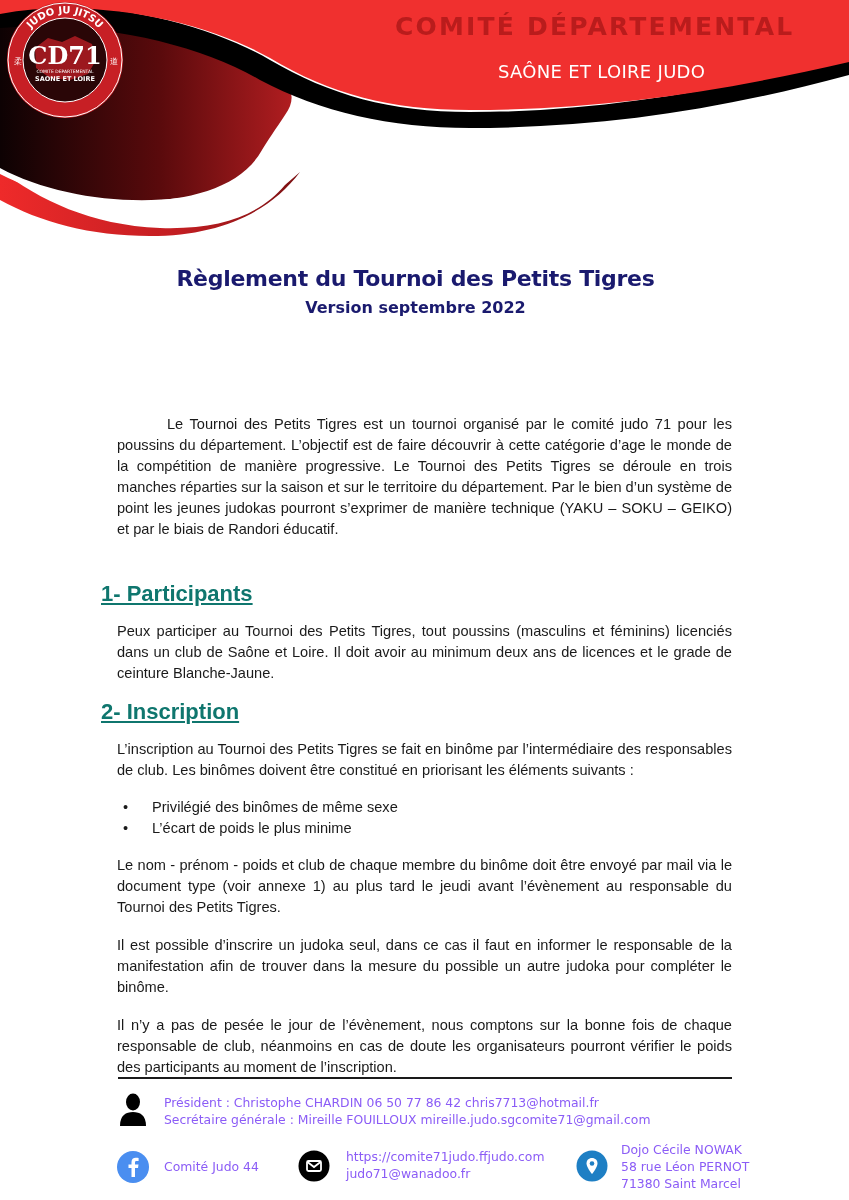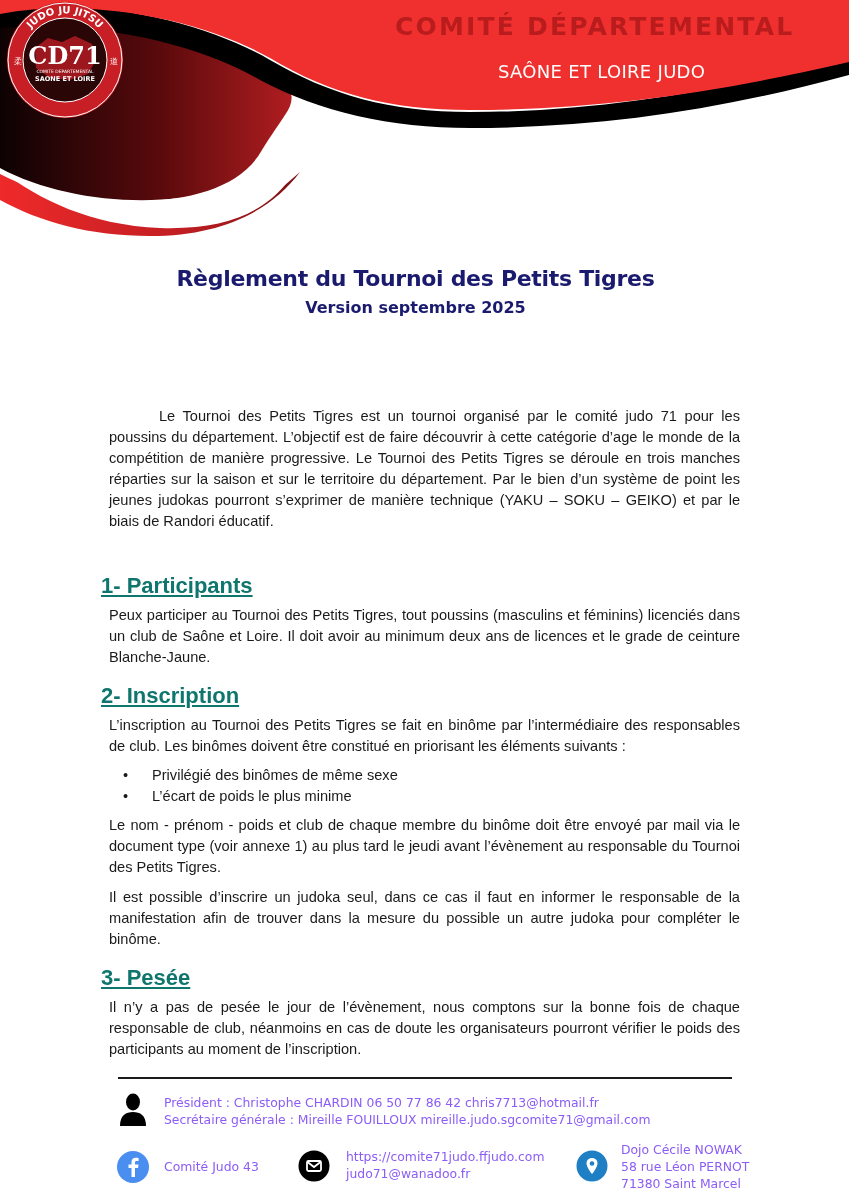--- a/index.html
+++ b/index.html
@@ -7,21 +7,21 @@
   .header { position: absolute; left: 0; top: 0; width: 849px; height: 240px; }
   .header svg { position: absolute; left: 0; top: 0; }
   .hdr-title { position: absolute; left: 395px; top: 12px; width: 440px; text-align: left; color: #b91c1c; font-family: "DejaVu Sans", sans-serif; font-weight: bold; font-size: 25px; letter-spacing: 2.2px; }
   .hdr-sub { position: absolute; left: 498px; top: 61px; color: #ffffff; font-family: "DejaVu Sans", sans-serif; font-size: 18px; letter-spacing: 0.3px; }
   .logo { position: absolute; left: 63px; top: 50px; width: 130px; height: 120px; }
   .titles { position: absolute; left: 0; top: 262px; width: 831px; text-align: center; color: #1a1a6e; font-family: "DejaVu Sans", sans-serif; font-weight: bold; }
   .t1 { font-size: 22px; line-height: 34px; letter-spacing: -0.3px; }
   .t2 { font-size: 22px; line-height: 34px; }
   .t3 { font-size: 16px; line-height: 24px; }
   .content { position: absolute; left: 101px; top: 398px; width: 647px; font-family: "Liberation Sans", sans-serif; font-size: 14.6px; line-height: 21.1px; text-align: justify; color: #1a1a1a; }
-  .content p { margin: 8px; }
+  .content p { margin: 16px; }
   .intro { text-indent: 50px; }
   .section { margin-top: 0; }
   .sec-h { color: #0f766e; font-weight: bold; font-size: 22px; text-decoration: underline; line-height: 22px; }
   ul.bul { margin: 0; padding-left: 51px; list-style: none; }
   ul.bul li { position: relative; }
   ul.bul li::before { content: "•"; position: absolute; left: -29px; }
   .footer-line { position: absolute; left: 118px; top: 1077px; width: 614px; height: 2px; background: #1a1a1a; }
   .foot { position: absolute; font-family: "DejaVu Sans", sans-serif; font-size: 12.4px; color: #8b5cf6; line-height: 17px; white-space: nowrap; }
   .icon { position: absolute; }
 </style>
@@ -66,21 +66,21 @@
     <text x="65" y="81" text-anchor="middle" fill="#ffffff" font-family="DejaVu Sans, sans-serif" font-weight="bold" font-size="6.5">SAONE ET LOIRE</text>
     <path id="ringpath" d="M22,45 A45,45 0 0,1 108,45" fill="none"></path>
     <text fill="#ffffff" font-family="DejaVu Sans, sans-serif" font-weight="bold" font-size="10"><textPath href="#ringpath" startOffset="50%" text-anchor="middle">JUDO JU JITSU</textPath></text>
     <text x="14" y="64" fill="#ffffff" font-size="8" font-family="DejaVu Sans, sans-serif">柔</text>
     <text x="110" y="64" fill="#ffffff" font-size="8" font-family="DejaVu Sans, sans-serif">道</text>
   </svg>
 </div>
 
 <div class="titles">
   <div class="t1">Règlement du Tournoi des Petits Tigres</div>
-  <div class="t3">Version septembre 2025</div>
+  <div class="t3">Version septembre 2022</div>
 </div>
 
 <div class="content">
   <p class="intro">Le Tournoi des Petits Tigres est un tournoi organisé par le comité judo 71 pour les poussins du département. L’objectif est de faire découvrir à cette catégorie d’age le monde de la compétition de manière progressive. Le Tournoi des Petits Tigres se déroule en trois manches réparties sur la saison et sur le territoire du département. Par le bien d’un système de point les jeunes judokas pourront s’exprimer de manière technique (YAKU – SOKU – GEIKO) et par le biais de Randori éducatif.</p>
 
   <div class="section" style="margin-top:42px">
     <div class="sec-h">1- Participants</div>
     <p>Peux participer au Tournoi des Petits Tigres, tout poussins (masculins et féminins) licenciés dans un club de Saône et Loire. Il doit avoir au minimum deux ans de licences et le grade de ceinture Blanche-Jaune.</p>
   </div>
 
@@ -89,39 +89,38 @@
     <p>L’inscription au Tournoi des Petits Tigres se fait en binôme par l’intermédiaire des responsables de club. Les binômes doivent être constitué en priorisant les éléments suivants :</p>
     <ul class="bul">
       <li>Privilégié des binômes de même sexe</li>
       <li>L’écart de poids le plus minime</li>
     </ul>
     <p>Le nom - prénom - poids et club de chaque membre du binôme doit être envoyé par mail via le document type (voir annexe 1) au plus tard le jeudi avant l’évènement au responsable du Tournoi des Petits Tigres.</p>
     <p>Il est possible d’inscrire un judoka seul, dans ce cas il faut en informer le responsable de la manifestation afin de trouver dans la mesure du possible un autre judoka pour compléter le binôme.</p>
   </div>
 
   <div class="section" style="margin-top:17px">
-    <div class="sec-h">3- Pesée</div>
     <p>Il n’y a pas de pesée le jour de l’évènement, nous comptons sur la bonne fois de chaque responsable de club, néanmoins en cas de doute les organisateurs pourront vérifier le poids des participants au moment de l’inscription.</p>
   </div>
 </div>
 
 <div class="footer-line"></div>
 
 <svg class="icon" style="left:118px; top:1093px;" width="30" height="34" viewBox="0 0 30 34">
   <ellipse cx="15" cy="9" rx="7" ry="8.5" fill="#000"></ellipse>
   <path d="M2,33 C2,22 8,19 15,19 C22,19 28,22 28,33 Z" fill="#000"></path>
 </svg>
 <div class="foot" style="left:164px; top:1094px;">Président : Christophe CHARDIN  06 50 77 86 42 chris7713@hotmail.fr</div>
 <div class="foot" style="left:164px; top:1111px;">Secrétaire générale : Mireille FOUILLOUX mireille.judo.sgcomite71@gmail.com</div>
 
 <svg class="icon" style="left:116px; top:1150px;" width="34" height="34" viewBox="0 0 34 34">
   <circle cx="17" cy="17" r="16" fill="#4a8ef0"></circle>
   <path d="M19,27 L19,18 L22,18 L22.5,14.5 L19,14.5 L19,12.5 C19,11.5 19.4,11 20.6,11 L22.6,11 L22.6,8 C22,7.9 21,7.8 19.8,7.8 C17.2,7.8 15.5,9.3 15.5,12.1 L15.5,14.5 L12.5,14.5 L12.5,18 L15.5,18 L15.5,27 Z" fill="#ffffff"></path>
 </svg>
-<div class="foot" style="left:164px; top:1158px;">Comité Judo 43</div>
+<div class="foot" style="left:164px; top:1158px;">Comité Judo 44</div>
 
 <svg class="icon" style="left:298px; top:1150px;" width="32" height="32" viewBox="0 0 32 32">
   <circle cx="16" cy="16" r="15.5" fill="#000"></circle>
   <rect x="9" y="11" width="14" height="10" rx="1.5" fill="none" stroke="#fff" stroke-width="1.8"></rect>
   <path d="M9.5,12 L16,17 L22.5,12" fill="none" stroke="#fff" stroke-width="1.8"></path>
 </svg>
 <div class="foot" style="left:346px; top:1148px;">https://comite71judo.ffjudo.com</div>
 <div class="foot" style="left:346px; top:1165px;">judo71@wanadoo.fr</div>
 
 <svg class="icon" style="left:576px; top:1150px;" width="32" height="32" viewBox="0 0 32 32">

